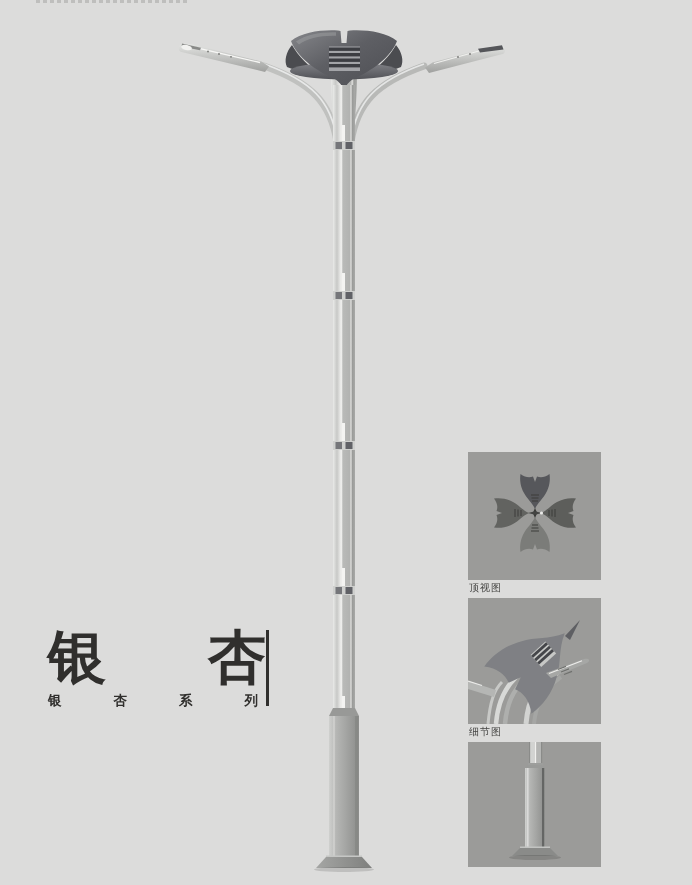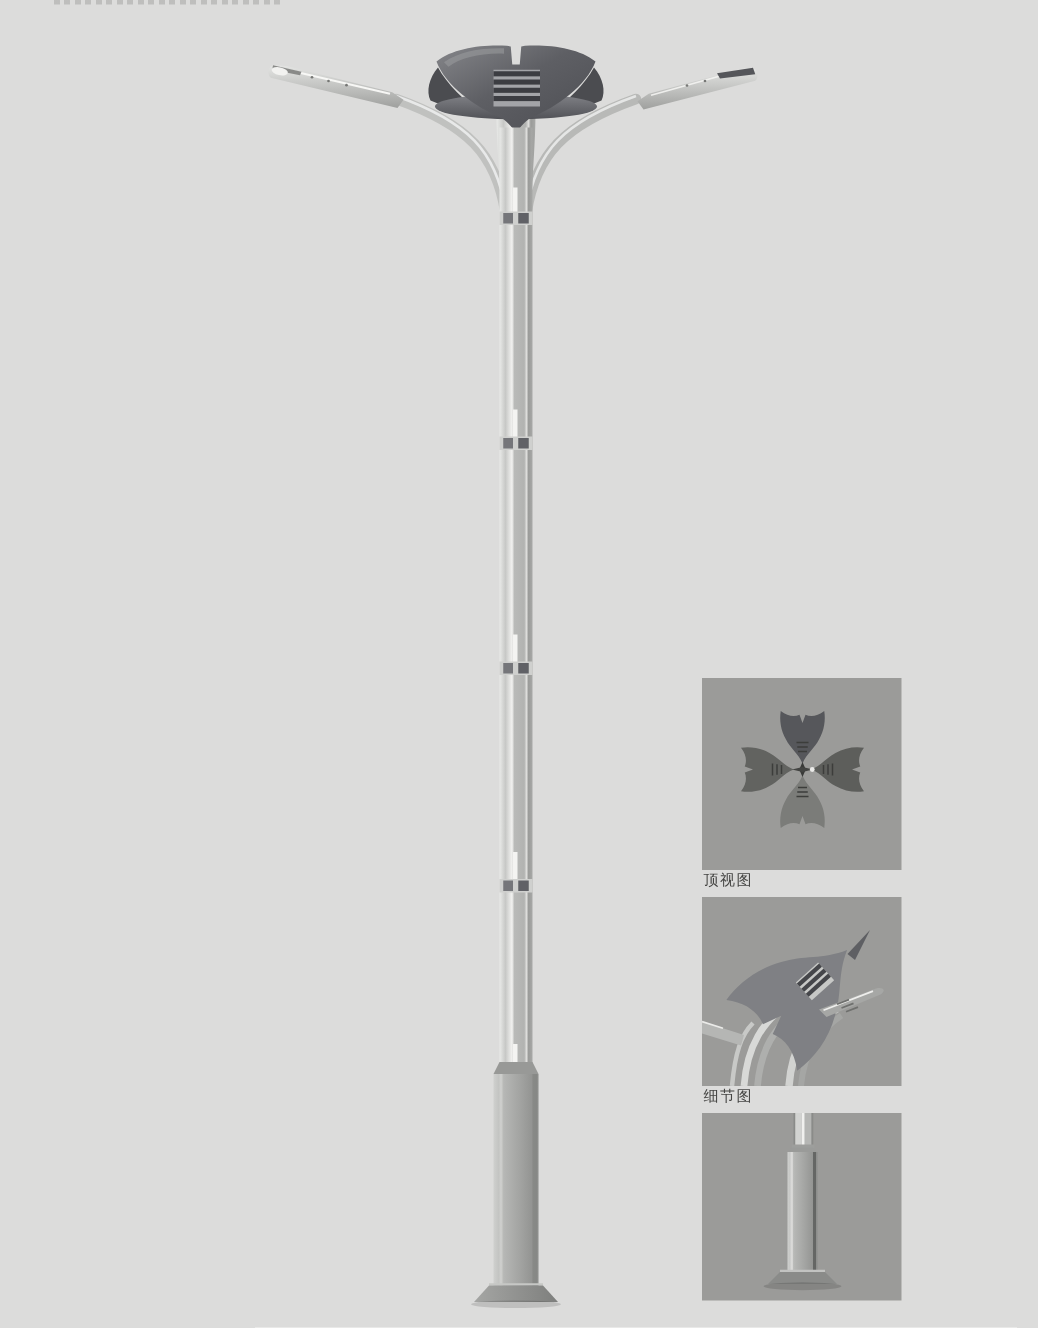--- a/index.html
+++ b/index.html
@@ -191,20 +191,25 @@
       <rect x="329" y="716" width="30" height="142" fill="url(#baseG)"></rect>
       <rect x="333" y="716" width="2" height="142" fill="#dcdcda" opacity=".5"></rect>
       <rect x="355" y="716" width="3" height="142" fill="#828381" opacity=".6"></rect>
       <rect x="326" y="855.5" width="36" height="1.5" fill="#c6c7c5"></rect>
       <polygon points="326,857 362,857 372,868 316,868" fill="url(#plateG)"></polygon>
       <ellipse cx="344" cy="869.5" rx="30" ry="2.5" fill="#000000" opacity=".13"></ellipse>
     </g>
   </svg>
 
   <div class="title-block">
+    <div class="title-row">
+      <h1 class="main-title">银杏</h1>
+      <div class="title-bar"></div>
+    </div>
+    <div class="series-label">银杏系列</div>
   </div>
 
   <aside class="panels">
 
     <figure class="panel">
       <div class="thumb">
         <svg width="133" height="128" viewBox="0 0 133 128">
           <g>
             <g transform="translate(67,59)">
                 <use href="#gleaf" fill="#56575b"></use>

